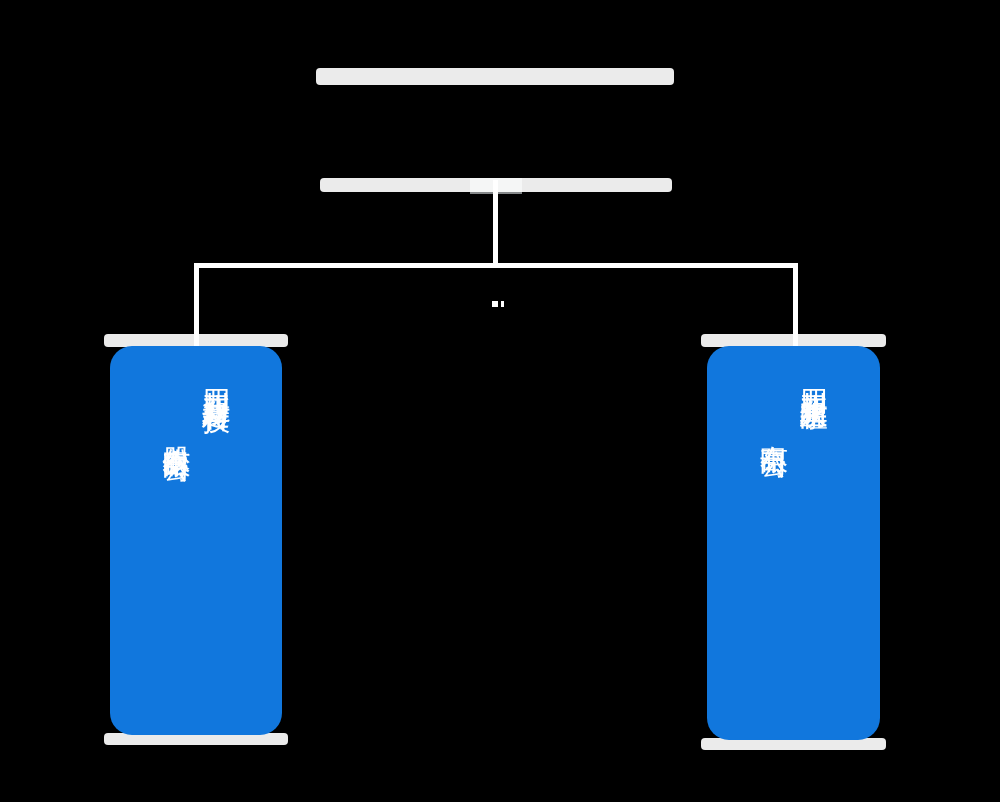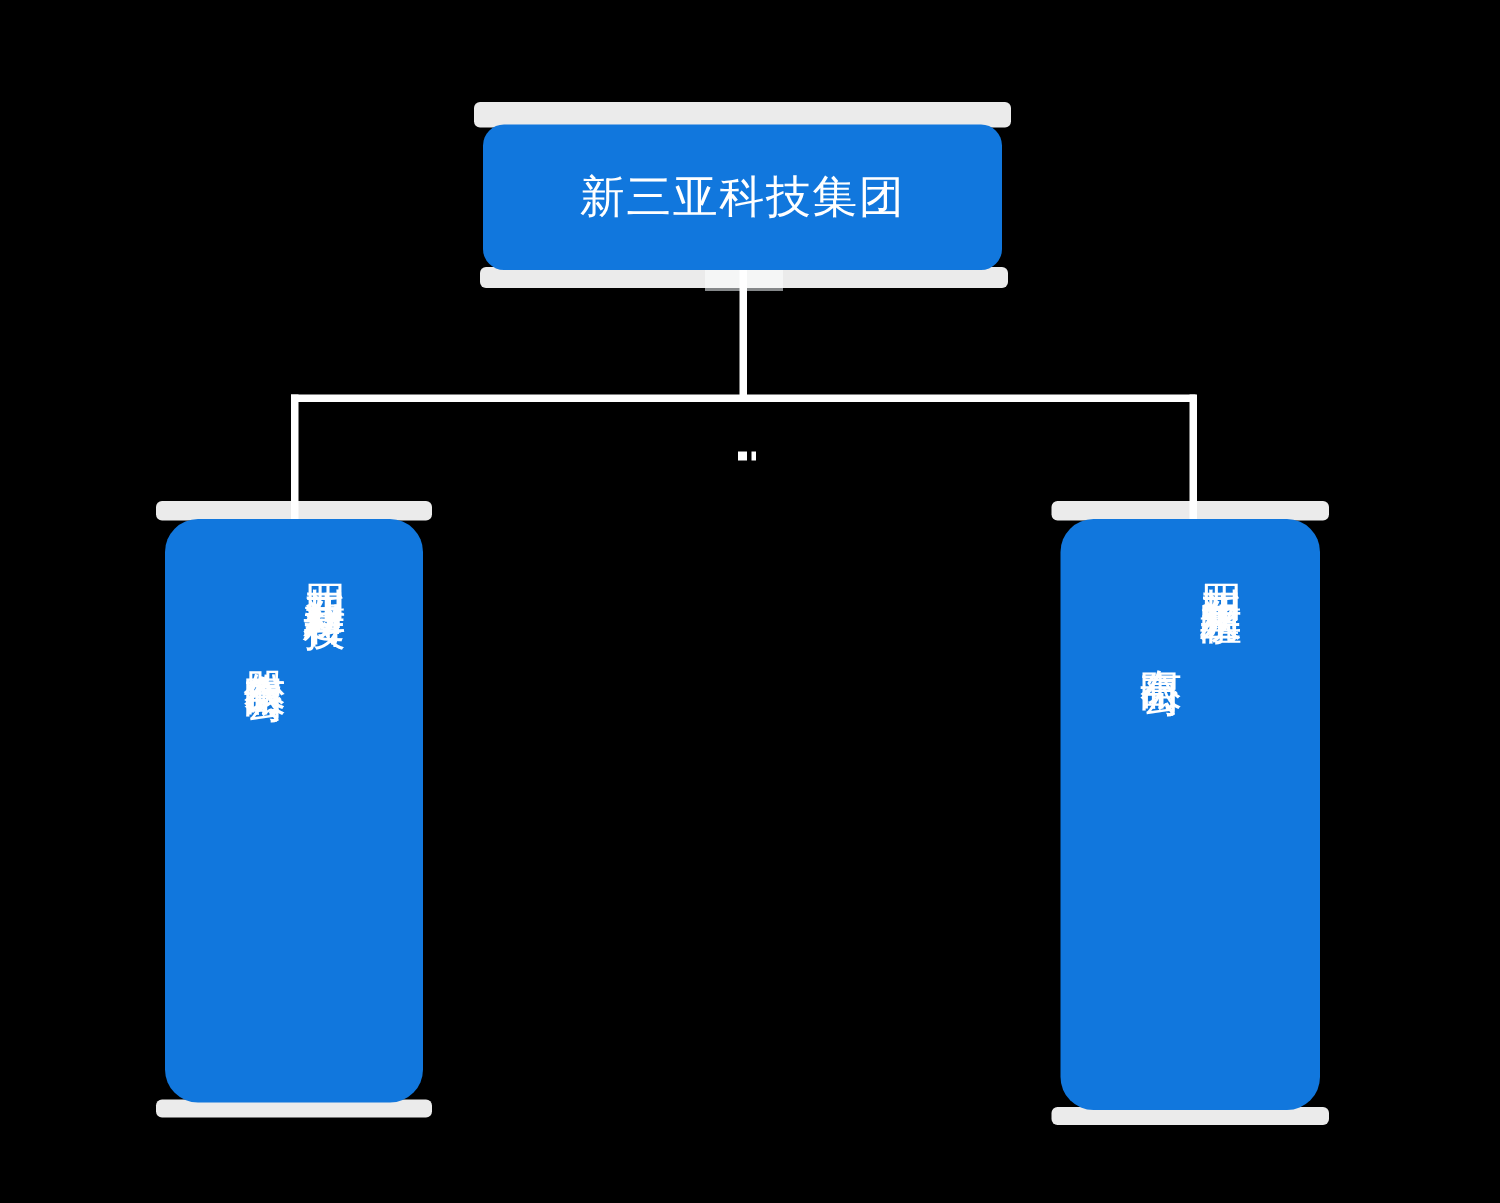--- a/index.html
+++ b/index.html
@@ -102,23 +102,20 @@
   <div class="conn" id="left-drop" style="left:194px; top:263px; width:5px; height:86px;"></div>
 
   <div class="conn" id="right-drop" style="left:793px; top:263px; width:5px; height:86px;"></div>
 
   <div class="speckle" style="left:492px; top:301px; width:6px; height:6px;"></div>
   <div class="speckle" style="left:501px; top:301px; width:3px; height:6px;"></div>
 
   <div class="node-halo" style="left:316px; top:68px; width:358px; height:17px; border-radius:4px;"></div>
   <div class="node-halo" style="left:320px; top:178px; width:352px; height:14px; border-radius:4px;"></div>
 
-  <div class="node node-root" style="left:322px; top:83px; width:346px; height:97px;">
-    <span class="node-text">新三亚科技集团</span>
-  </div>
 
   <div class="node-halo" style="left:104px; top:334px; width:184px; height:13px; border-radius:4px;"></div>
   <div class="node-halo" style="left:104px; top:733px; width:184px; height:12px; border-radius:4px;"></div>
 
   <div class="node node-child" style="left:110px; top:346px; width:172px; height:389px;">
     <div class="vtext-wrap">
       <span class="vcol vcol-1">四川新三亚建材科技</span>
       <span class="vcol vcol-2">股份有限公司</span>
     </div>
   </div>

